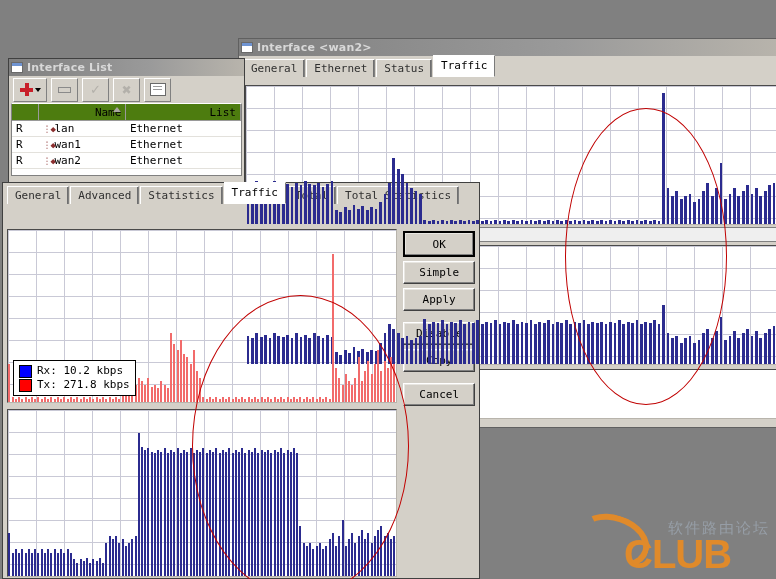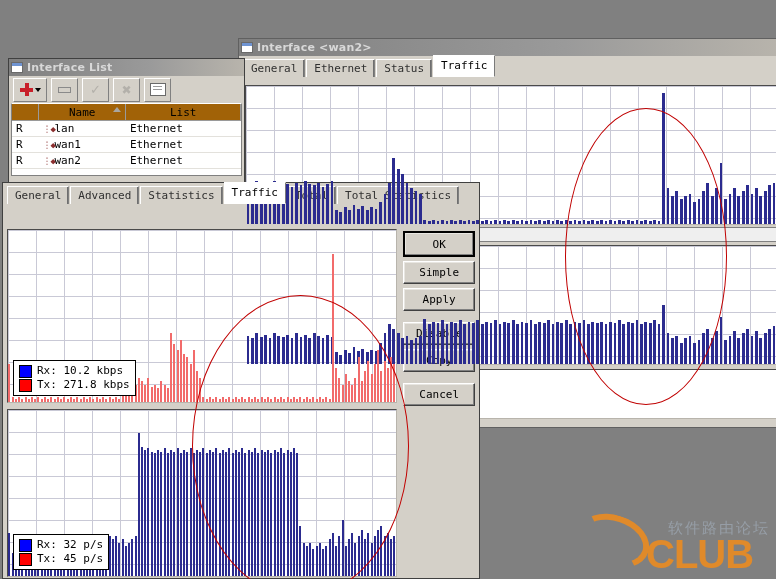--- a/index.html
+++ b/index.html
@@ -48,22 +48,22 @@
          border-top:4px solid #000;margin-left:2px;}
   .minus{width:11px;height:4px;background:#d4d0c8;border:1px solid #8a8a8a;}
   .chk{font-size:13px;color:#b3b0aa;font-family:"DejaVu Sans",sans-serif;line-height:1;}
   .xx{font-size:12px;color:#b3b0aa;font-family:"DejaVu Sans",sans-serif;line-height:1;}
   .noteicon{width:14px;height:11px;border:1px solid #6a6a6a;background:#fff;position:relative;}
   .noteicon:after{content:"";position:absolute;left:2px;top:2px;width:9px;height:2px;
     border-top:1px solid #9a9a9a;border-bottom:1px solid #9a9a9a;}
 
   .grid{margin:0 2px;border:1px solid #808080;border-top-color:#fff;background:#fff;height:71px;overflow:hidden;}
   table.iftable{border-collapse:collapse;width:100%;font-family:"DejaVu Sans Mono",monospace;font-size:11px;}
-  table.iftable th{background:#a16207;border-right:1px solid #9a9a9a;border-bottom:1px solid #9a9a9a;
-    text-align:center;font-weight:normal;padding:1px 4px;height:14px;position:relative;}
+  table.iftable th{background:#4d7c0f;border-right:1px solid #9a9a9a;border-bottom:1px solid #9a9a9a;
+    text-align:right;font-weight:normal;padding:1px 4px;height:14px;position:relative;}
   table.iftable td{border-bottom:1px solid #e3e1dc;padding:0 4px;height:15px;white-space:nowrap;}
   .sortarrow{position:absolute;right:4px;top:3px;width:0;height:0;
     border-left:4px solid transparent;border-right:4px solid transparent;border-bottom:5px solid #a9a6a0;}
   .ifico{display:inline-block;width:12px;color:#8b2f2f;font-size:9px;letter-spacing:-1px;}
   .cflag{width:18px;}
 
   
   #ifacewin{left:238px;top:38px;width:545px;height:390px;border-color:#606060;}
   .graphpanel{background:#d4d0c8;}
   .graphbox{background:#fff;border:1px solid #4a4a4a;border-right-color:#b8b4ac;border-bottom-color:#b8b4ac;
@@ -93,21 +93,21 @@
   .legend{position:absolute;background:#fff;border:1px solid #000;padding:3px 5px;
     font-family:"DejaVu Sans Mono",monospace;font-size:11px;line-height:14px;z-index:5;}
   .legrow{display:flex;align-items:center;gap:5px;white-space:nowrap;}
   .sw{width:11px;height:11px;border:1px solid #000;display:inline-block;}
 
   .ellipse{position:absolute;border:1px solid #c00000;border-radius:50%;background:transparent;z-index:6;pointer-events:none;}
 
   
   #watermark{position:absolute;right:6px;bottom:2px;z-index:20;pointer-events:none;}
   .wm-cn{font-family:"DejaVu Sans",sans-serif;font-size:15px;color:#9aa3ad;letter-spacing:2px;
-    margin-left:22px;margin-bottom:-6px;opacity:.85;}
+    margin-left:44px;margin-bottom:-6px;opacity:.85;}
   .wm-main{display:flex;align-items:baseline;font-family:"Liberation Serif",serif;font-style:italic;
     font-weight:bold;font-size:40px;letter-spacing:-1px;}
   .wm-router{color:#3f5f8f;}
   .wm-club{color:#e08a2a;font-style:normal;font-family:"Liberation Sans",sans-serif;font-weight:bold;}
   .wm-arc{position:absolute;right:120px;top:-4px;width:62px;height:40px;
     border:6px solid #e08a2a;border-radius:50%;border-bottom-color:transparent;border-left-color:transparent;
     transform:rotate(18deg);}
 </style>
 </head>
 <body>
@@ -1906,30 +1906,20 @@
             </div>
             <div class="b" style="position: relative; height: 100%;">
               <div style="position: absolute; bottom: 0px; left: 12%; width: 62%; height: 22%; background: rgb(43, 43, 143); opacity: 1; z-index: 2;"></div>
               <div style="position: absolute; bottom: 0px; left: 12%; width: 62%; height: 18%; background: rgb(160, 32, 156); opacity: 0.95; z-index: 1;"></div>
             </div>
             <div class="b" style="position: relative; height: 100%;">
               <div style="position: absolute; bottom: 0px; left: 12%; width: 62%; height: 24%; background: rgb(43, 43, 143); opacity: 1; z-index: 2;"></div>
               <div style="position: absolute; bottom: 0px; left: 12%; width: 62%; height: 20%; background: rgb(160, 32, 156); opacity: 0.95; z-index: 1;"></div>
             </div>
           </div>
-        <div class="legend" style="left:5px;bottom:6px;">
-          <div class="legrow">
-            <span class="sw" style="background:#0000ff"></span>
-            <span>Rx:  32 p/s</span>
-          </div>
-          <div class="legrow">
-            <span class="sw" style="background:#ff0000"></span>
-            <span>Tx:  45 p/s</span>
-          </div>
-        </div>
       </div>
     </div>
 
     <div class="qright">
       <div class="btn default">OK</div>
       <div class="btn">Simple</div>
       <div class="btn">Apply</div>
       <div class="btn gap">Disable</div>
       <div class="btn">Copy</div>
       <div class="btn gap">Cancel</div>

